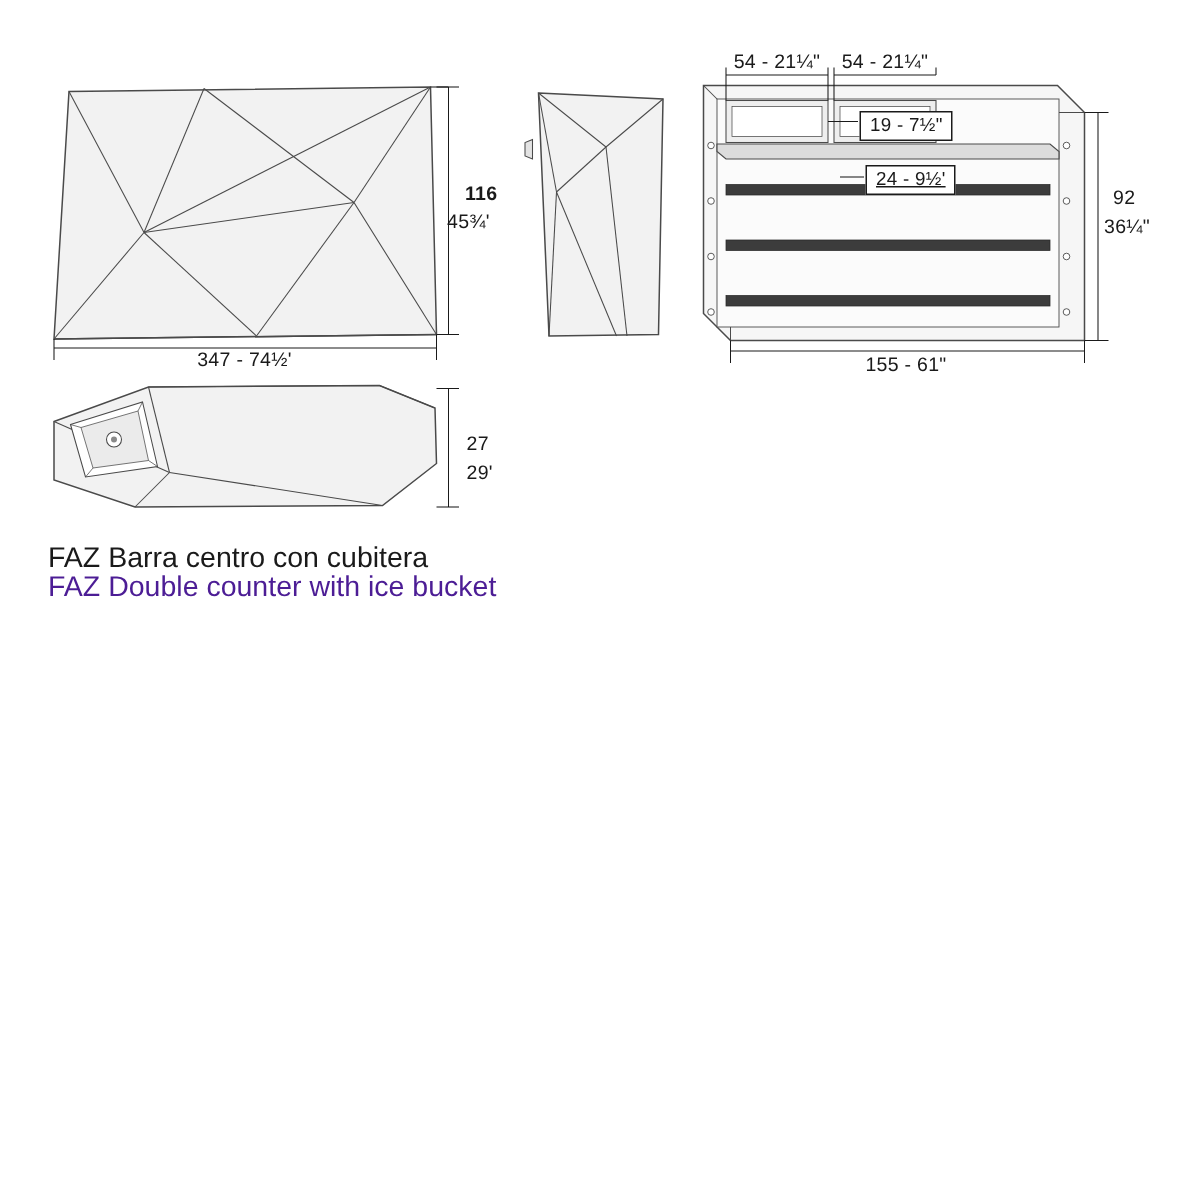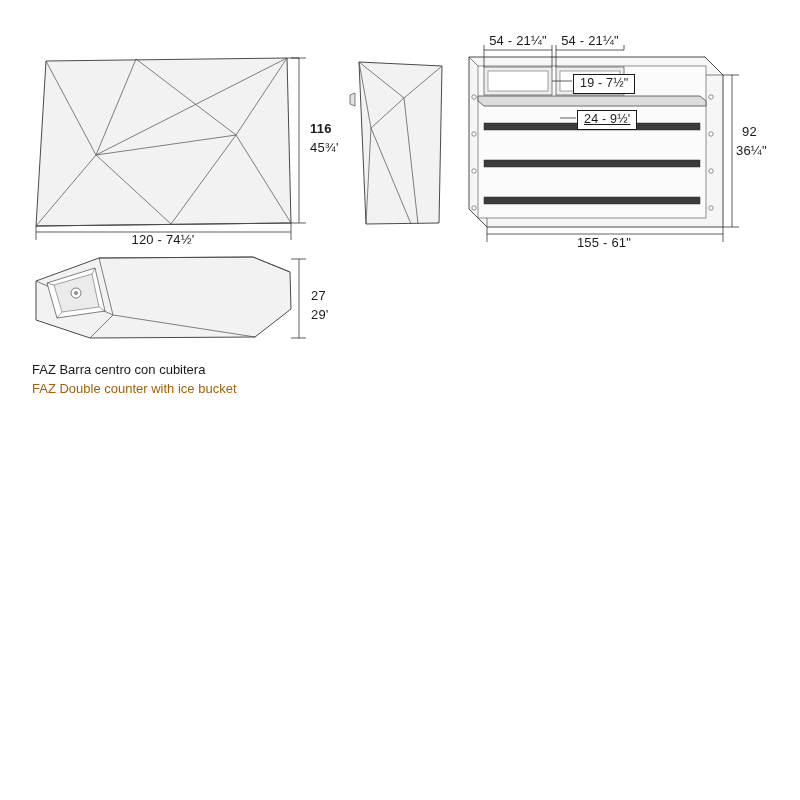--- a/index.html
+++ b/index.html
@@ -30,25 +30,25 @@
     white-space: nowrap;
     letter-spacing: 0.2px;
   }
   .dim-label.centered {
     transform: translateX(-50%);
     text-align: center;
   }
   .caption {
     position: absolute;
     font-family: "Liberation Sans", sans-serif;
-    font-size: 13px;
+    font-size: 19px;
     white-space: nowrap;
   }
   .caption.es { color: #1a1a1a; top: 362px; left: 32px; }
-  .caption.en { color: #a16207; top: 381px; left: 32px; }
+  .caption.en { color: #4c1d95; top: 381px; left: 32px; }
   .boxed {
     border: 1px solid #1a1a1a;
     padding: 2px 6px 3px 6px;
     background: #ffffff;
     font-size: 12.5px;
     line-height: 1.05;
   }
 </style>
 </head>
 <body>
@@ -190,24 +190,24 @@
 
     <g stroke="#1a1a1a" stroke-width="0.7">
       <line x1="299" y1="259" x2="299" y2="338"></line>
       <line x1="291" y1="259" x2="306" y2="259"></line>
       <line x1="291" y1="338" x2="306" y2="338"></line>
     </g>
   </g>
 
 </svg>
 
-<div class="dim-label centered" style="left:163px; top:232px;">120 - 74½'</div>
+<div class="dim-label centered" style="left:163px; top:232px;">347 - 74½'</div>
 
 <div class="dim-label" style="left:310px; top:121px;font-weight:bold;">116</div>
-<div class="dim-label" style="left:310px; top:140px;">45¾'</div>
+<div class="dim-label" style="left:298px; top:140px;">45¾'</div>
 
 <div class="dim-label centered" style="left:163px; top:343px;">&nbsp;</div>
 <div class="dim-label" style="left:311px; top:288px;">27</div>
 <div class="dim-label" style="left:311px; top:307px;">29'</div>
 
 <div class="dim-label centered" style="left:518px; top:33px;">54 - 21¼"</div>
 <div class="dim-label centered" style="left:590px; top:33px;">54 - 21¼"</div>
 
 <div class="dim-label boxed" style="left:573px; top:74px;">19 - 7½"</div>
 <div class="dim-label boxed" style="left:577px; top:110px;text-decoration:underline;">24 - 9½'</div>

